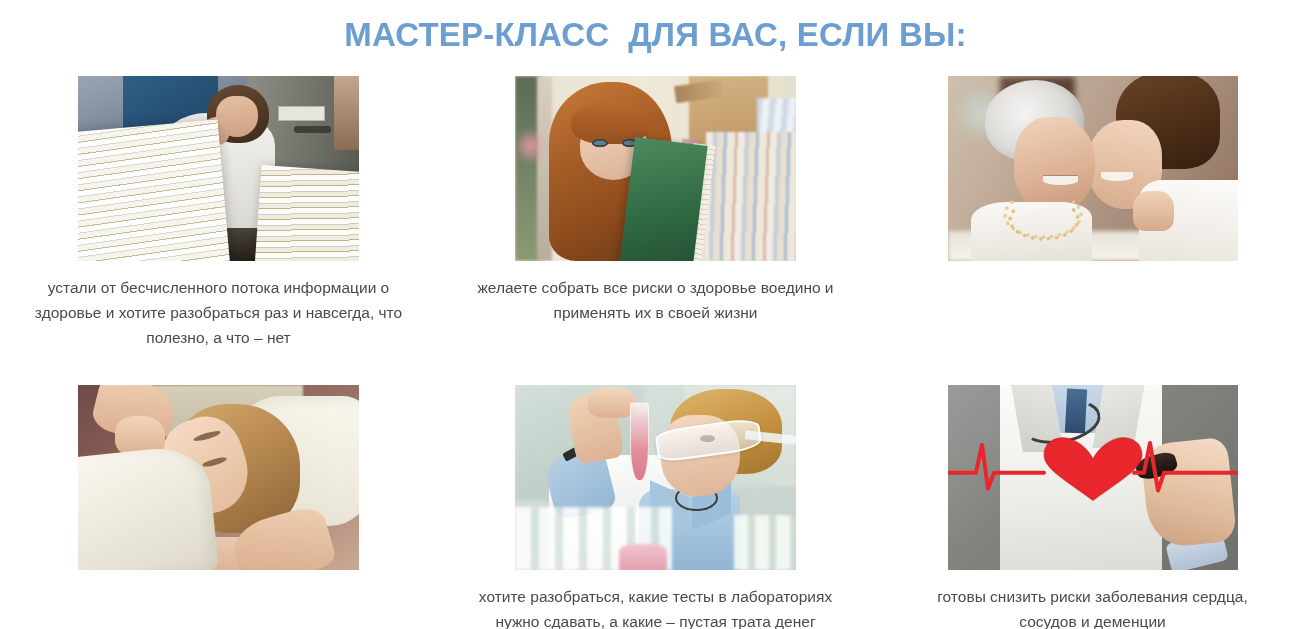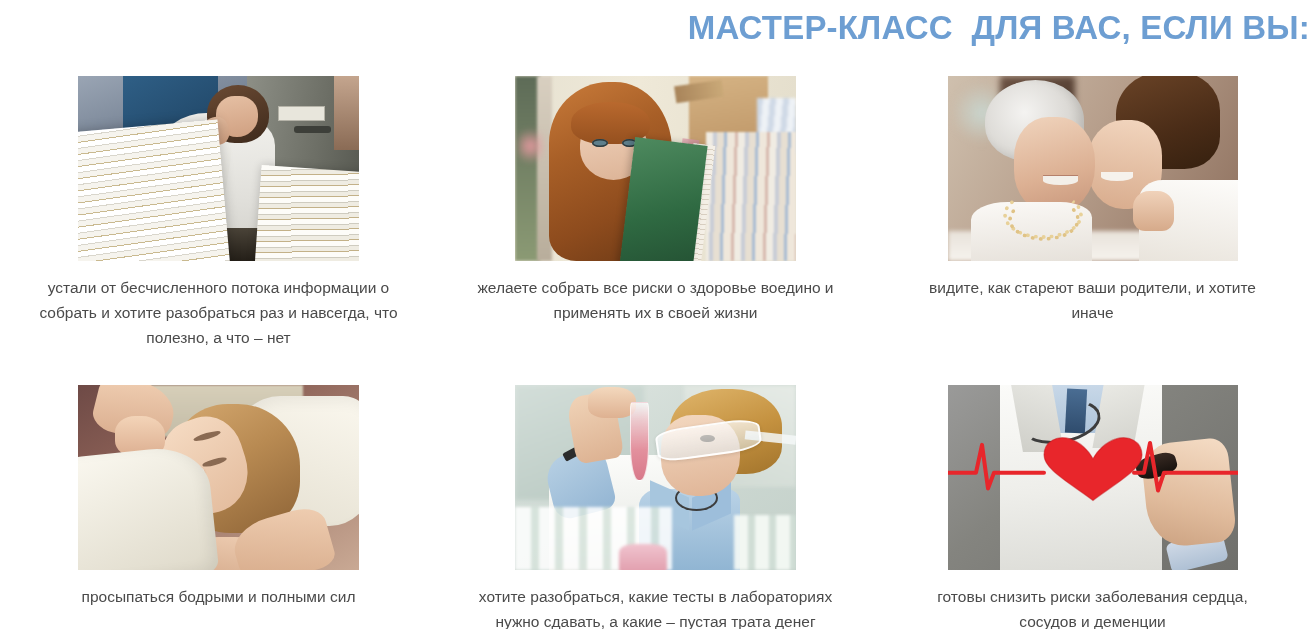--- a/index.html
+++ b/index.html
@@ -10,27 +10,27 @@
   body {
     width: 1311px;
     height: 629px;
     font-family: "Liberation Sans", sans-serif;
     overflow: hidden;
     position: relative;
   }
 
   
   .page-title {
-    text-align: right;
+    text-align: center;
     font-family: "Liberation Sans", sans-serif;
     font-weight: bold;
     font-size: 33px;
     letter-spacing: 0.2px;
     color: #6d9ed2;
-    margin: 1px;
+    margin: 8px;
     padding-top: 8px;
     height: 44px;
     line-height: 38px;
     white-space: pre;
   }
 
   
   .grid {
     position: absolute;
     top: 76px;
@@ -583,21 +583,21 @@
           <div class="coat"></div>
           <div class="arm"></div>
           <div class="hair"></div>
           <div class="face"></div>
           <div class="hand"></div>
           <div class="deskDark"></div>
           <div class="stackL"></div>
           <div class="stackR"></div>
         </div>
       </div>
-      <div class="caption">устали от бесчисленного потока информации о собрать и хотите разобраться раз и навсегда, что полезно, а что – нет</div>
+      <div class="caption">устали от бесчисленного потока информации о здоровье и хотите разобраться раз и навсегда, что полезно, а что – нет</div>
     </div>
 
     <div class="cell">
       <div class="photo-wrap">
         <div class="photo ph-book">
           <div class="wood"></div>
           <div class="woodEdge"></div>
           <div class="booksR2"></div>
           <div class="booksR"></div>
           <div class="shelfL"></div>
@@ -628,21 +628,20 @@
           <div class="whiteTop2"></div>
           <div class="hand2"></div>
           <div class="grayHair"></div>
           <div class="grayFace"></div>
           <div class="smile1"></div>
           <div class="whiteTop1"></div>
           <div class="pearls"></div>
           <div class="pearls2"></div>
         </div>
       </div>
-      <div class="caption">видите, как стареют ваши родители, и хотите иначе</div>
     </div>
 
   </div>
 
   <div class="row row-2">
 
     <div class="cell">
       <div class="photo-wrap">
         <div class="photo ph-wake">
           <div class="pillowTop"></div>
@@ -652,21 +651,20 @@
           <div class="eye1"></div>
           <div class="eye2"></div>
           <div class="smile"></div>
           <div class="shoulder"></div>
           <div class="armBottom"></div>
           <div class="armTop"></div>
           <div class="handTop"></div>
           <div class="sheetL"></div>
         </div>
       </div>
-      <div class="caption">просыпаться бодрыми и полными сил</div>
     </div>
 
     <div class="cell">
       <div class="photo-wrap">
         <div class="photo ph-lab">
           <div class="bgPanel"></div>
           <div class="bgPanel2"></div>
           <div class="glassBottle"></div>
           <div class="coat"></div>
           <div class="shirt"></div>

